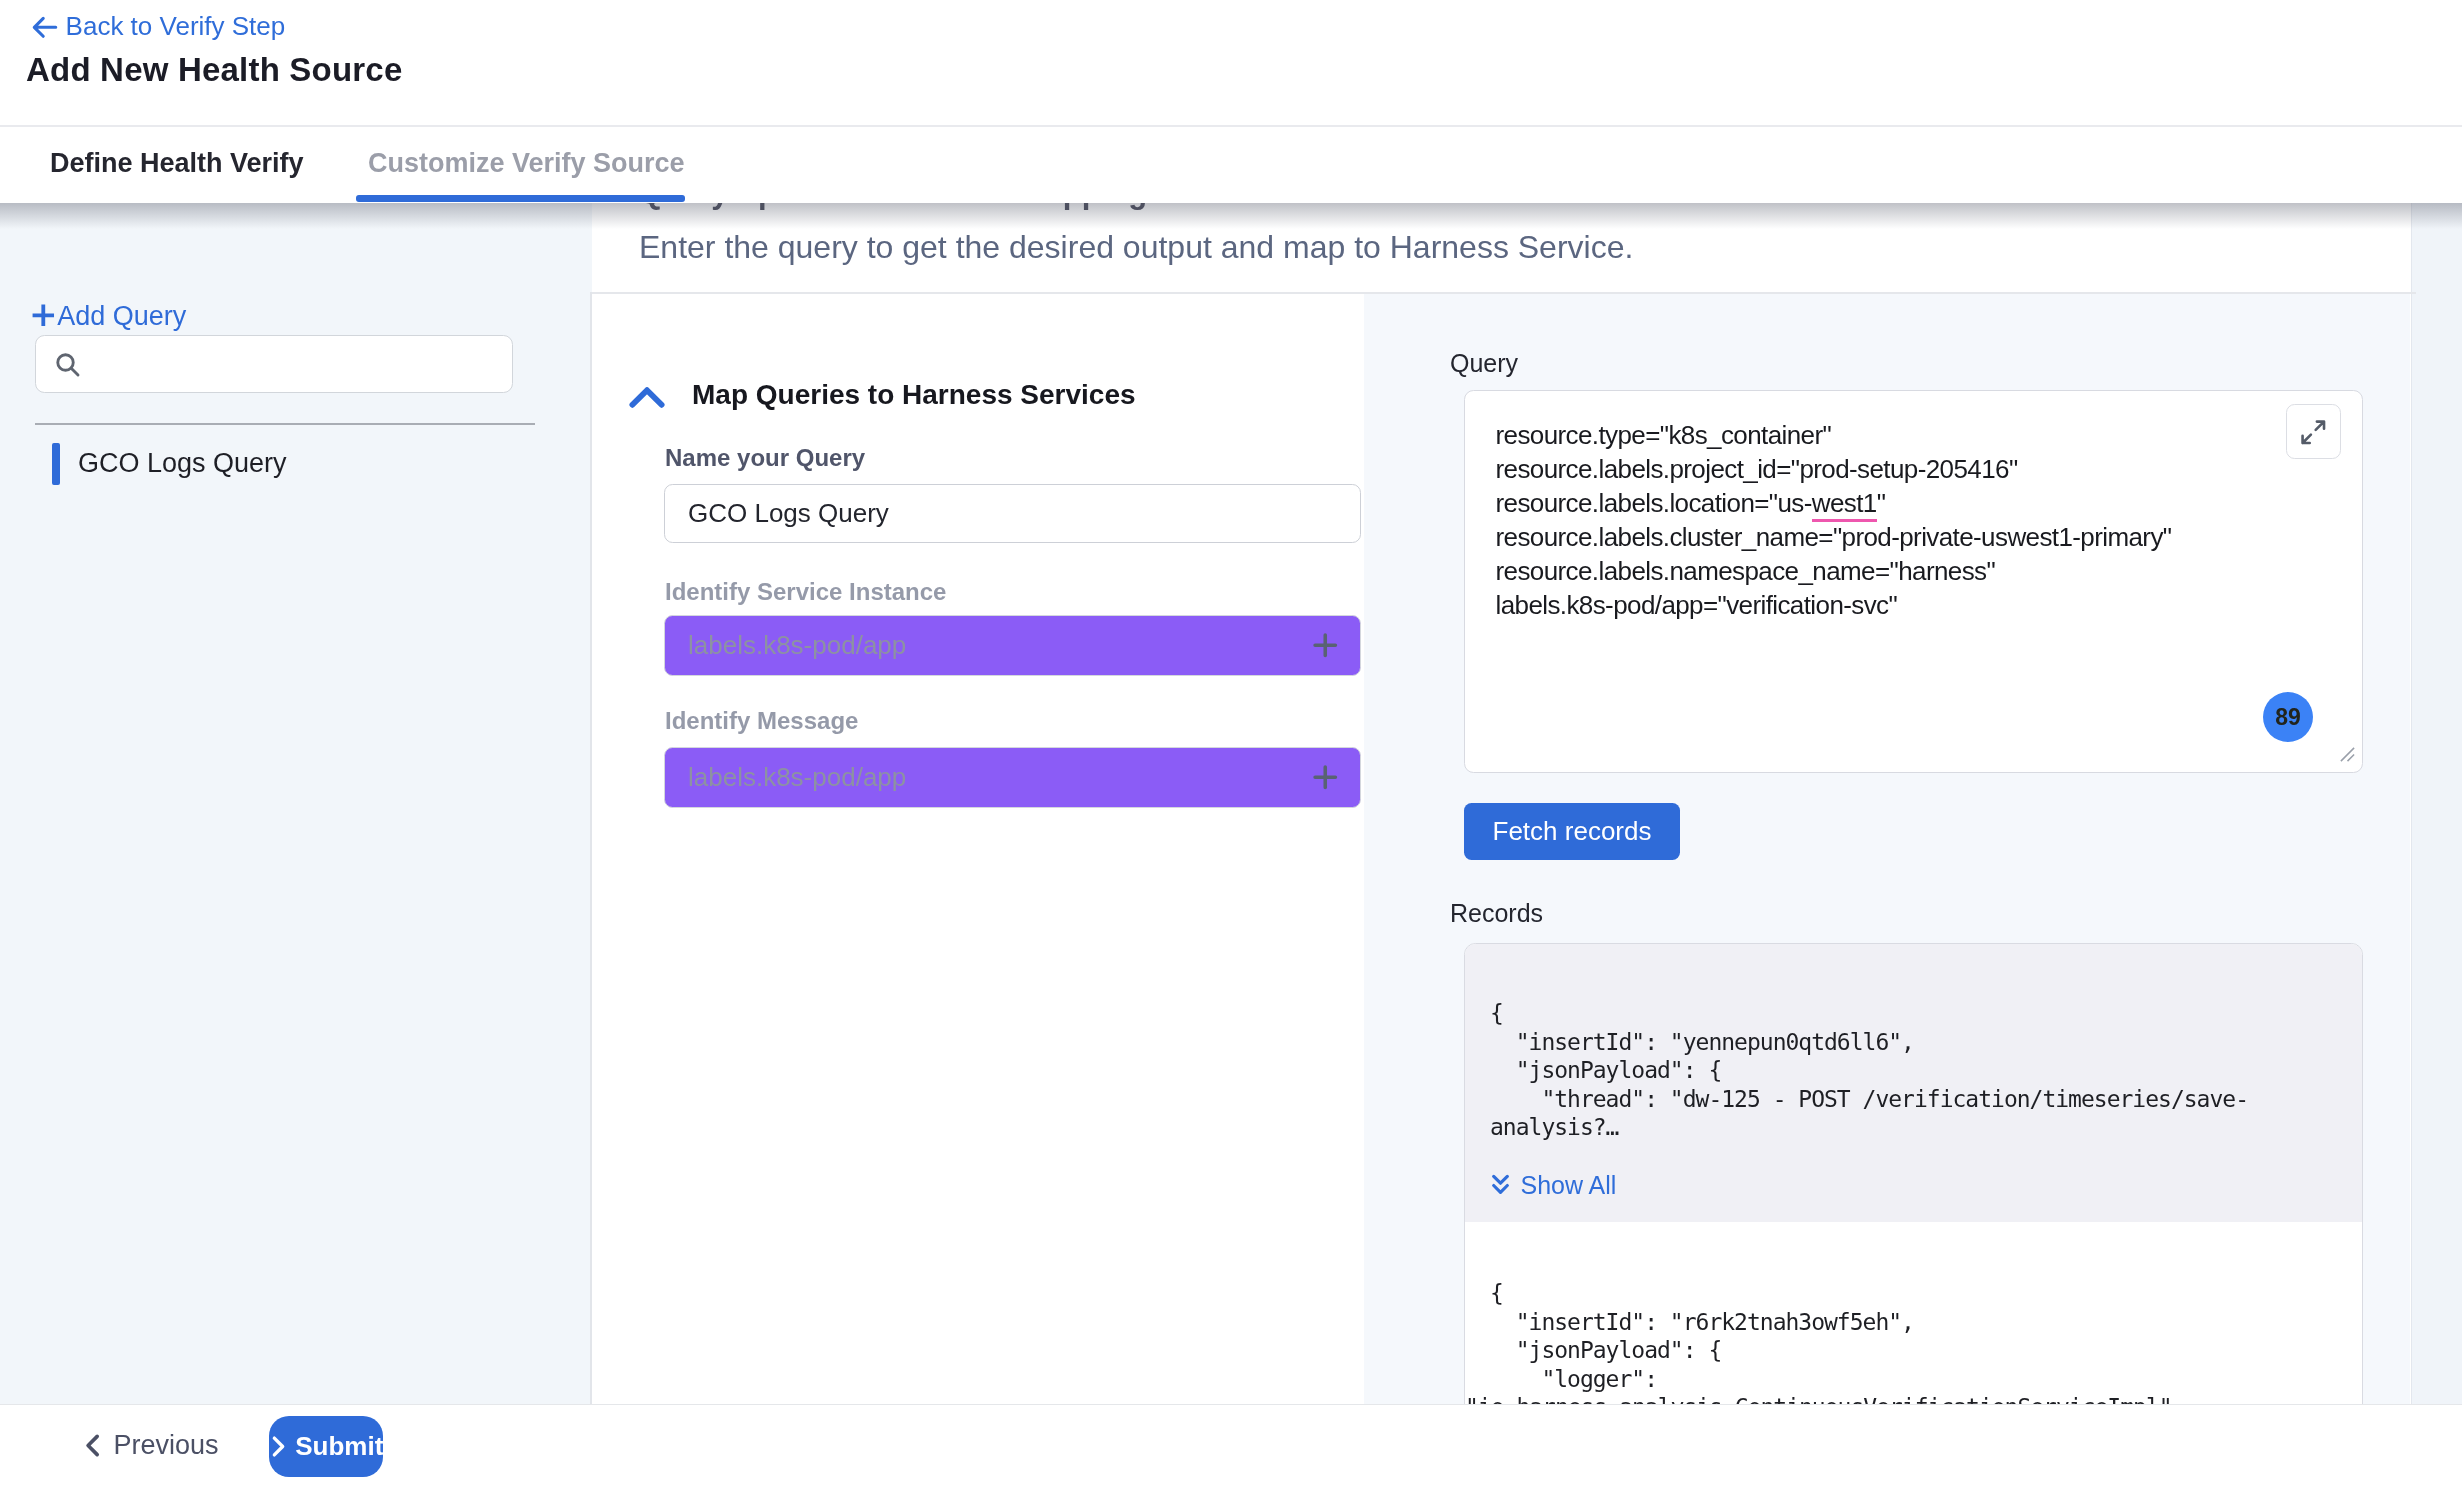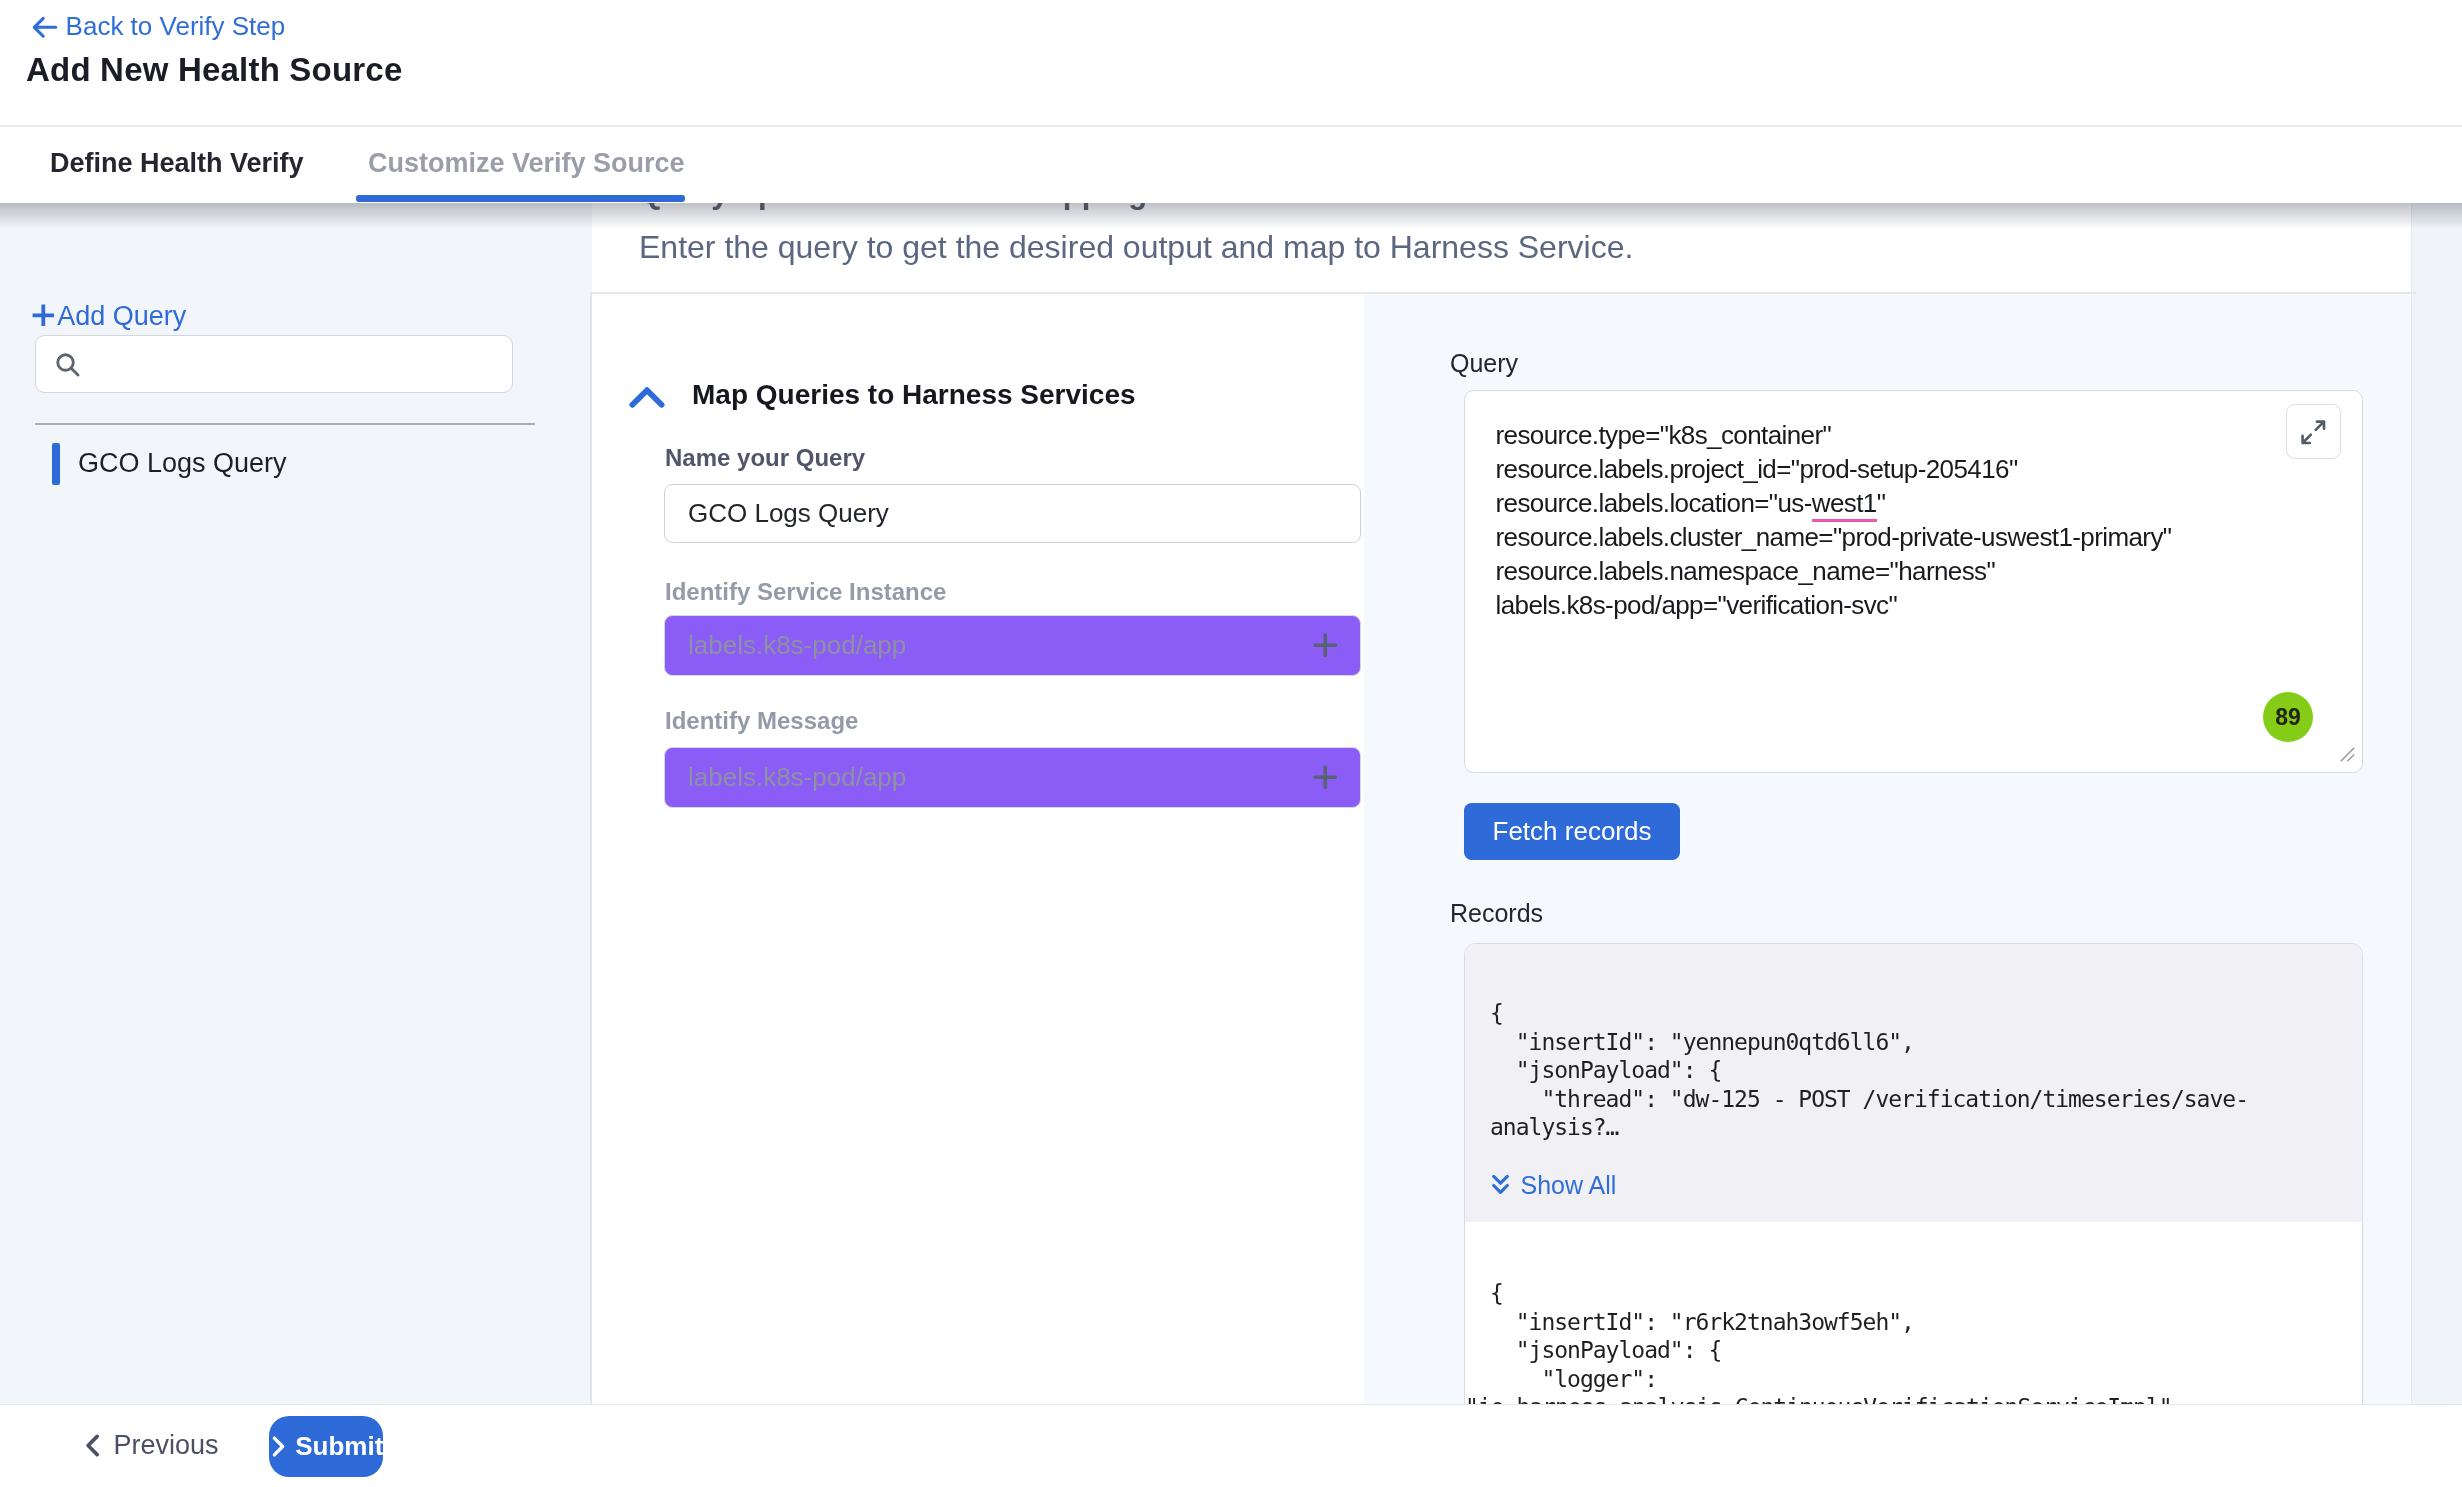--- a/index.html
+++ b/index.html
@@ -161,21 +161,21 @@
     letter-spacing: -0.6px; white-space: pre;
   }
   .squiggle { border-bottom: 3.8px solid #ee57ae; padding-bottom: 1px; }
   .expand-btn {
     position: absolute; right: 21px; top: 13.3px; width: 55px; height: 55px;
     background: #ffffff; border: 1.9px solid #dcdee4; border-radius: 8.6px;
     display: flex; align-items: center; justify-content: center; cursor: pointer;
   }
   .char-badge {
     position: absolute; left: 798px; top: 301px; width: 50px; height: 50px;
-    background: #84cc16; border-radius: 50%;
+    background: #3b82f6; border-radius: 50%;
     display: flex; align-items: center; justify-content: center;
     font-size: 23px; font-weight: 700; color: #22241c;
   }
   .resize-handle { position: absolute; right: 5.7px; bottom: 5.7px; cursor: nwse-resize; }
 
   .fetch-btn {
     left: 1464px; top: 803px; width: 216px; height: 57px;
     background: #2f6bd8; border: none; border-radius: 7.6px;
     color: #ffffff; font-size: 26px; font-weight: 500;
     font-family: "Liberation Sans", sans-serif;

